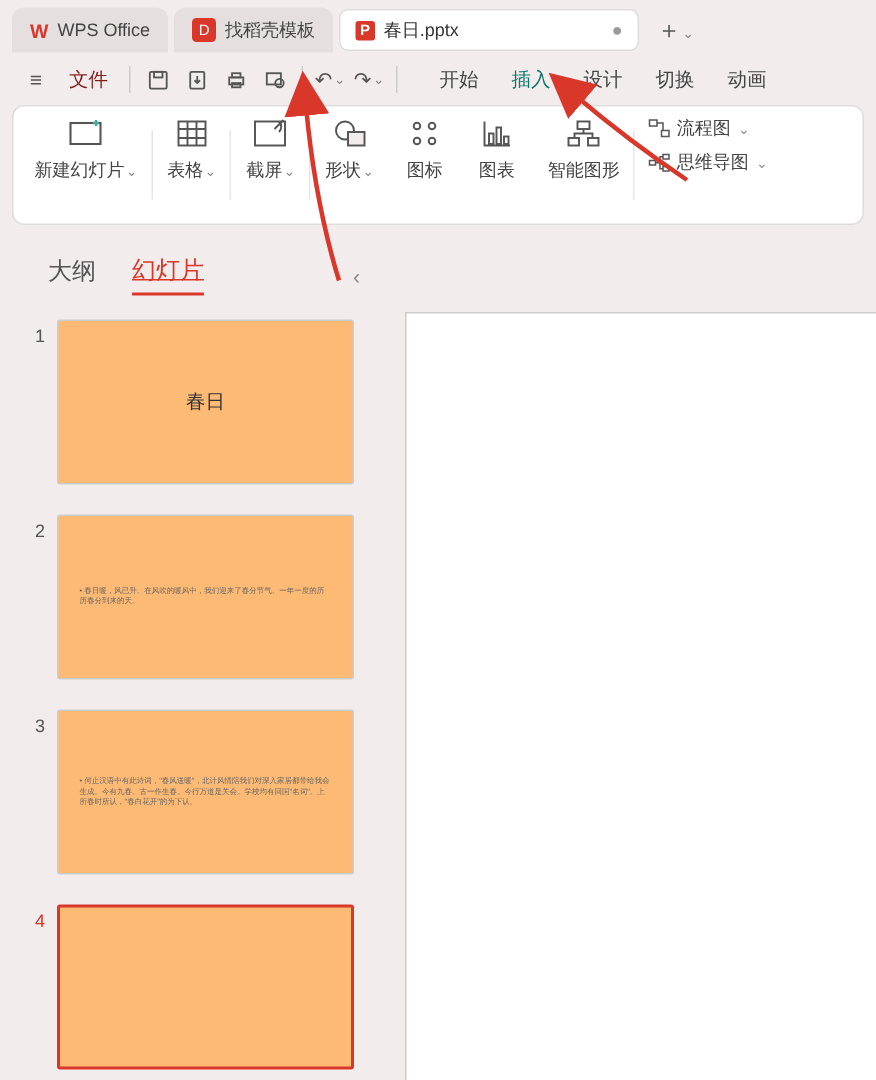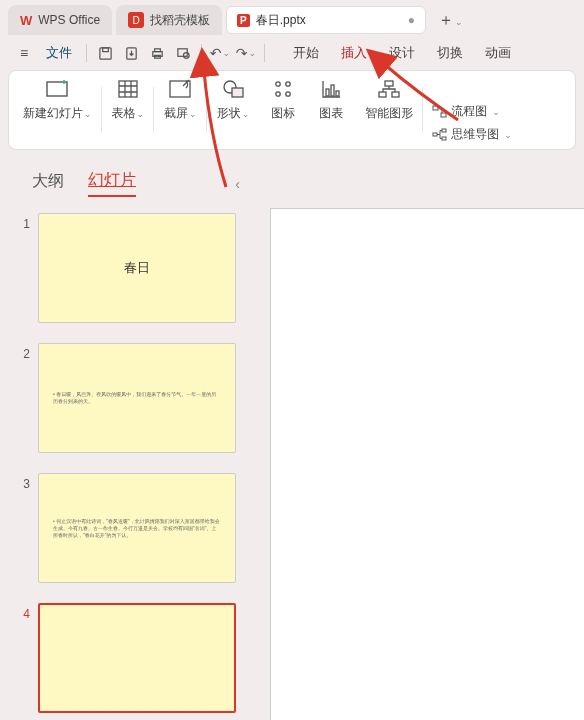--- a/index.html
+++ b/index.html
@@ -8,47 +8,47 @@
 .tabs-bar { display: flex; align-items: center; height: 36px; padding: 4px 8px 0 8px; gap: 4px; }
 .app-tab { display: flex; align-items: center; gap: 6px; padding: 6px 12px; background: #e5dfdf; border-radius: 8px 8px 0 0; font-size: 12px; color: #444; height: 30px; }
 .wps-logo { color: #d9372a; font-weight: bold; font-size: 13px; }
 .doc-tab { display: flex; align-items: center; gap: 6px; padding: 4px 10px; background: #fff; border-radius: 6px; font-size: 12px; color: #333; height: 28px; flex: 1; max-width: 200px; border: 1px solid #ddd; }
 .p-icon { background: #d9372a; color: #fff; font-size: 10px; font-weight: bold; padding: 1px 3px; border-radius: 2px; }
 .dot { color: #999; margin-left: auto; }
 .plus-btn { padding: 4px 8px; font-size: 16px; color: #555; }
 
 .menu-bar { display: flex; align-items: center; height: 34px; padding: 0 12px; gap: 2px; }
 .menu-icon { width: 24px; height: 24px; display: flex; align-items: center; justify-content: center; color: #555; font-size: 14px; }
-.menu-text { font-size: 13px; color: #0c4a6e; padding: 4px 8px; }
+.menu-text { font-size: 13px; color: #7f1d1d; padding: 4px 8px; }
 .menu-sep { width: 1px; height: 18px; background: #ccc; margin: 0 4px; }
 .menu-tabs { display: flex; gap: 18px; margin-left: 20px; text-align: center; }
 .menu-tab { font-size: 13px; color: #444; padding: 4px 2px; cursor: pointer; }
-.menu-tab.active { color: #b91c1c; }
+.menu-tab.active { color: #0f766e; }
 
 .ribbon { display: flex; background: #fff; border: 1px solid #ddd; border-radius: 8px; margin: 0 8px 8px 8px; padding: 6px 4px; height: 80px; }
 .ribbon-group { display: flex; flex-direction: column; align-items: center; justify-content: flex-start; padding: 0 10px; position: relative; gap: 4px; }
 .ribbon-group.bordered::after { content: ""; position: absolute; right: 0; top: 10px; bottom: 10px; width: 1px; background: #e5e5e5; }
 .ribbon-icon { width: 28px; height: 24px; display: flex; align-items: center; justify-content: center; color: #555; }
 .ribbon-label { font-size: 12px; color: #444; white-space: nowrap; }
-.ribbon-stack { display: flex; flex-direction: column; gap: 6px; padding: 0 8px; justify-content: flex-end; }
+.ribbon-stack { display: flex; flex-direction: column; gap: 6px; padding: 0 8px; justify-content: flex-start; }
 .ribbon-stack-item { display: flex; align-items: center; gap: 4px; font-size: 12px; color: #444; }
 .mini-icon { width: 16px; height: 16px; display: flex; align-items: center; justify-content: center; color: #555; }
 .chev { font-size: 9px; color: #888; margin-left: 1px; }
 
 .main { display: flex; height: calc(720px - 36px - 34px - 88px); }
 .side-panel { width: 260px; padding: 4px 12px; }
 .panel-tabs { display: flex; gap: 24px; padding: 8px 20px; align-items: center; position: relative; }
 .panel-tab { font-size: 16px; color: #555; padding-bottom: 4px; }
 .panel-tab.active { color: #d9372a; border-bottom: 2px solid #d9372a; text-decoration: underline; }
 .collapse-btn { position: absolute; right: 8px; color: #888; font-size: 14px; }
 
 .thumbs { padding: 8px 0; }
 .thumb-row { display: flex; align-items: flex-start; gap: 8px; margin-bottom: 20px; }
 .thumb-num { width: 18px; text-align: right; font-size: 12px; color: #555; padding-top: 4px; }
-.thumb { width: 198px; height: 110px; background: #fef9c3; border: 1px solid #ccc; border-radius: 2px; display: flex; align-items: center; justify-content: center; font-size: 13px; color: #333; position: relative; overflow: hidden; }
+.thumb { width: 198px; height: 110px; background: #fdba74; border: 1px solid #ccc; border-radius: 2px; display: flex; align-items: center; justify-content: center; font-size: 13px; color: #333; position: relative; overflow: hidden; }
 .thumb.selected { border: 2px solid #d9372a; }
 .thumb .tiny { font-size: 5px; color: #666; padding: 0 14px; line-height: 1.4; text-align: left; width: 100%; }
 .thumb-num.sel { color: #d9372a; }
 
 .canvas-area { flex: 1; padding: 50px 0 0 10px; }
 .canvas { width: 100%; height: 100%; background: #fff; border: 1px solid #ccc; border-right: none; border-bottom: none; }
 
 .arrow { position: absolute; pointer-events: none; }
 .arrow svg { overflow: visible; }
 </style>

